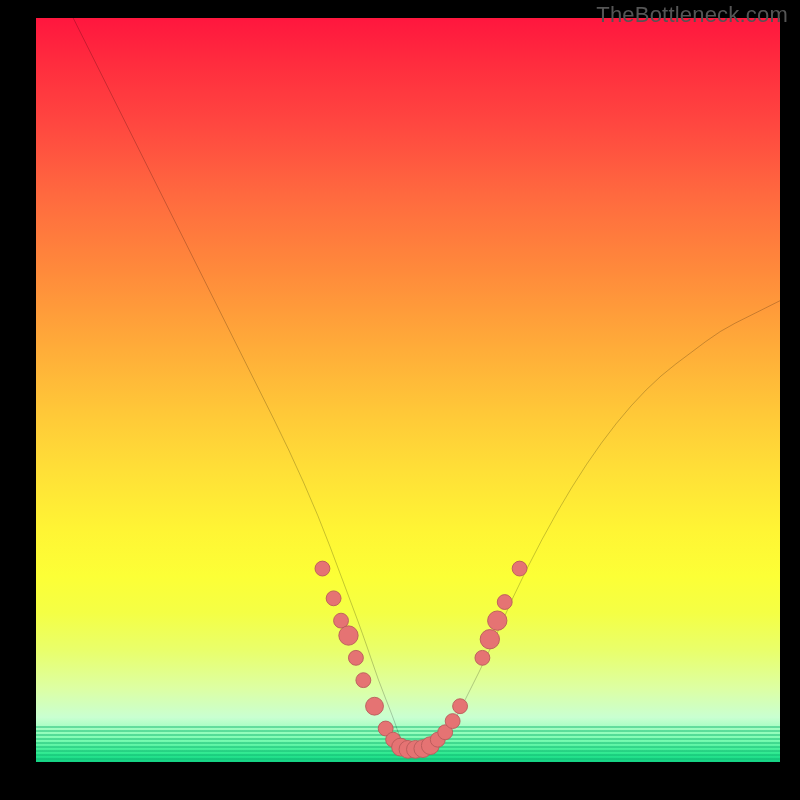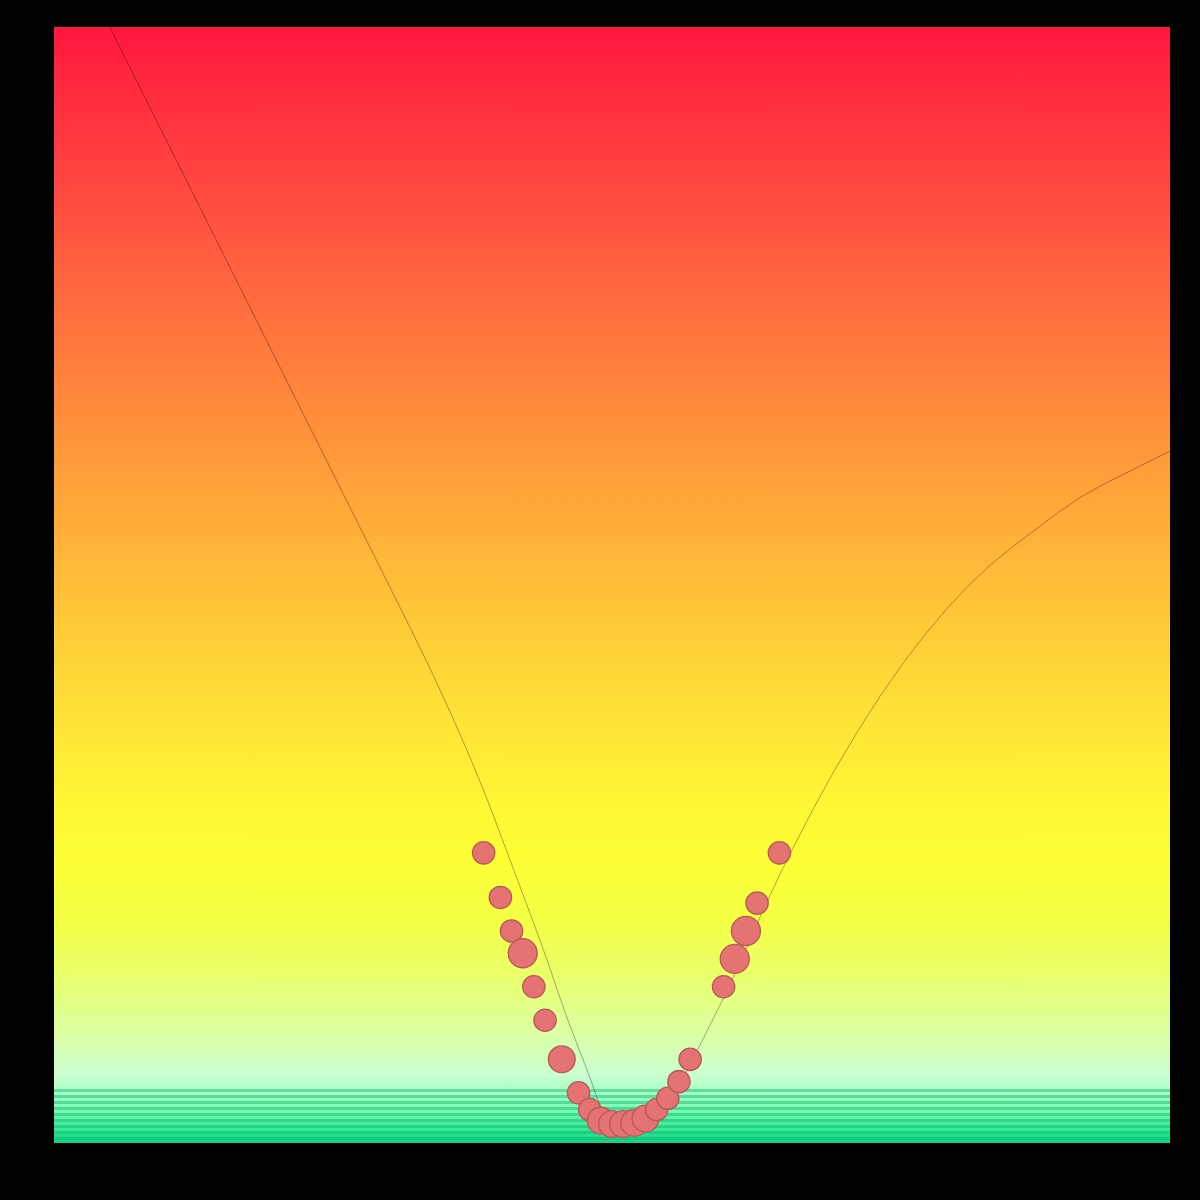--- a/index.html
+++ b/index.html
@@ -109,13 +109,14 @@
           <circle cx="56.99999999999999" cy="92.5" r="1" fill="#e57373" stroke="#b85a5a" stroke-width="0.12"></circle>
           <circle cx="60" cy="86" r="1" fill="#e57373" stroke="#b85a5a" stroke-width="0.12"></circle>
           <circle cx="61" cy="83.5" r="1.3" fill="#e57373" stroke="#b85a5a" stroke-width="0.12"></circle>
           <circle cx="62" cy="81" r="1.3" fill="#e57373" stroke="#b85a5a" stroke-width="0.12"></circle>
           <circle cx="63" cy="78.5" r="1" fill="#e57373" stroke="#b85a5a" stroke-width="0.12"></circle>
           <circle cx="65" cy="74" r="1" fill="#e57373" stroke="#b85a5a" stroke-width="0.12"></circle>
         </g>
     </svg>
   </div>
 
+  <div class="watermark">TheBottleneck.com</div>
 </div>
 
 </body></html>

